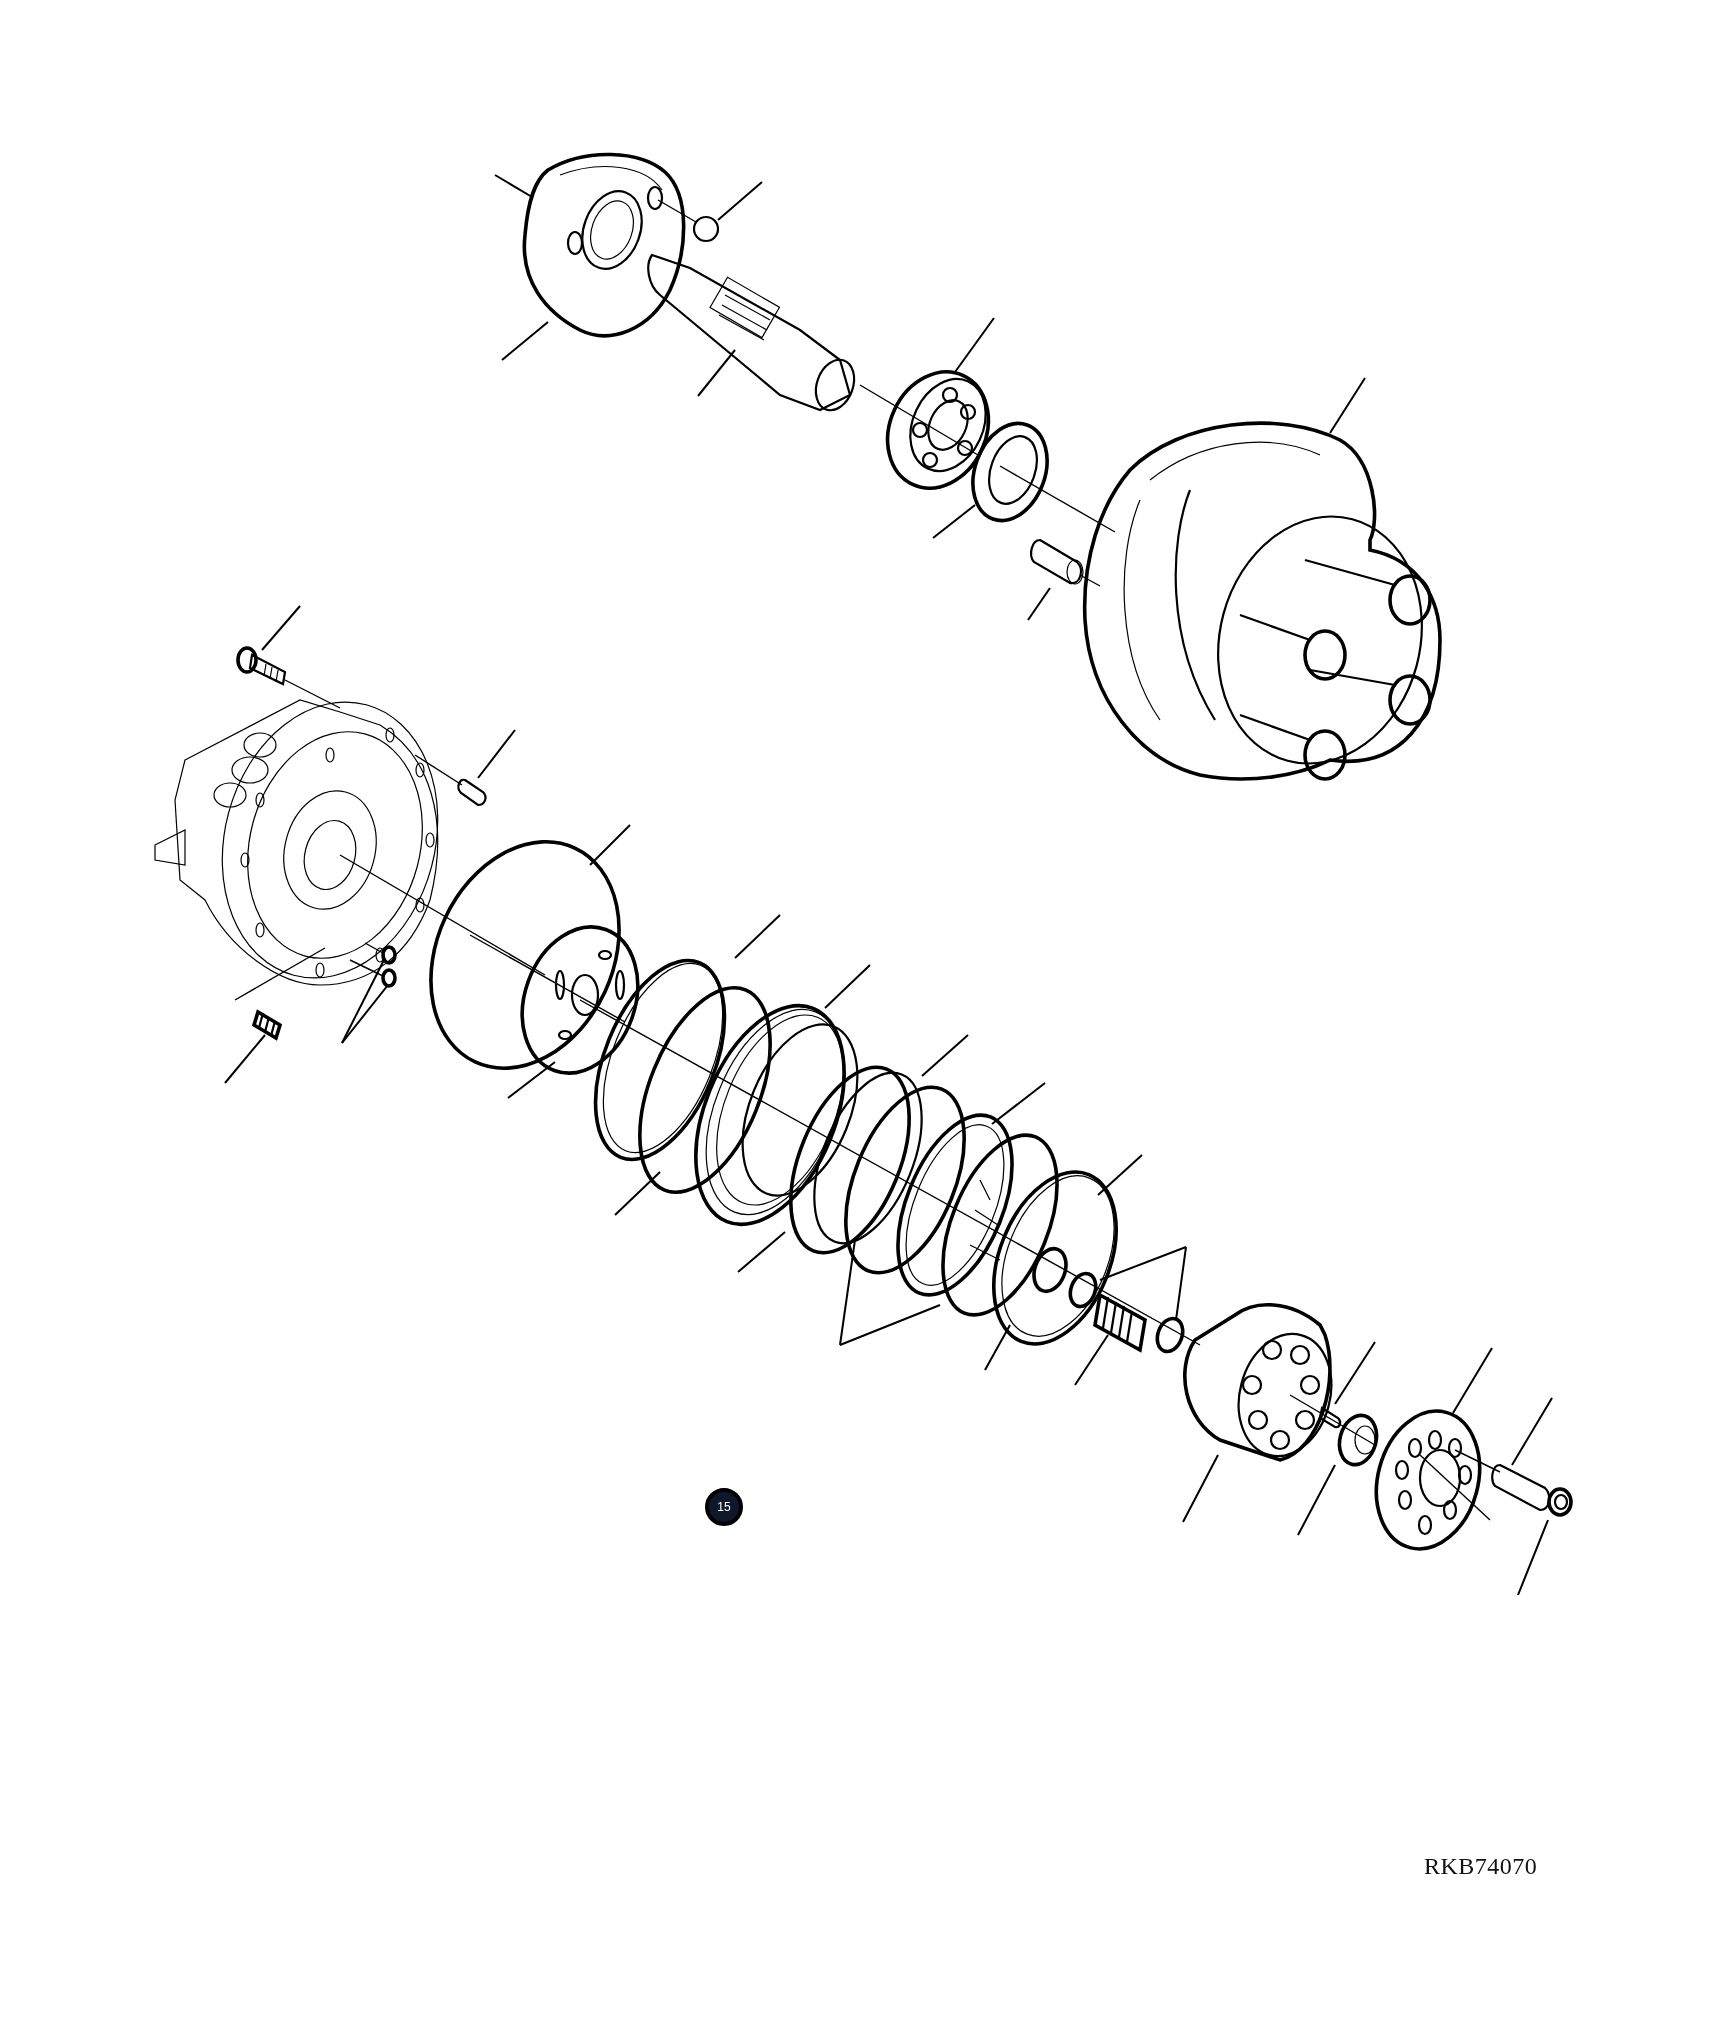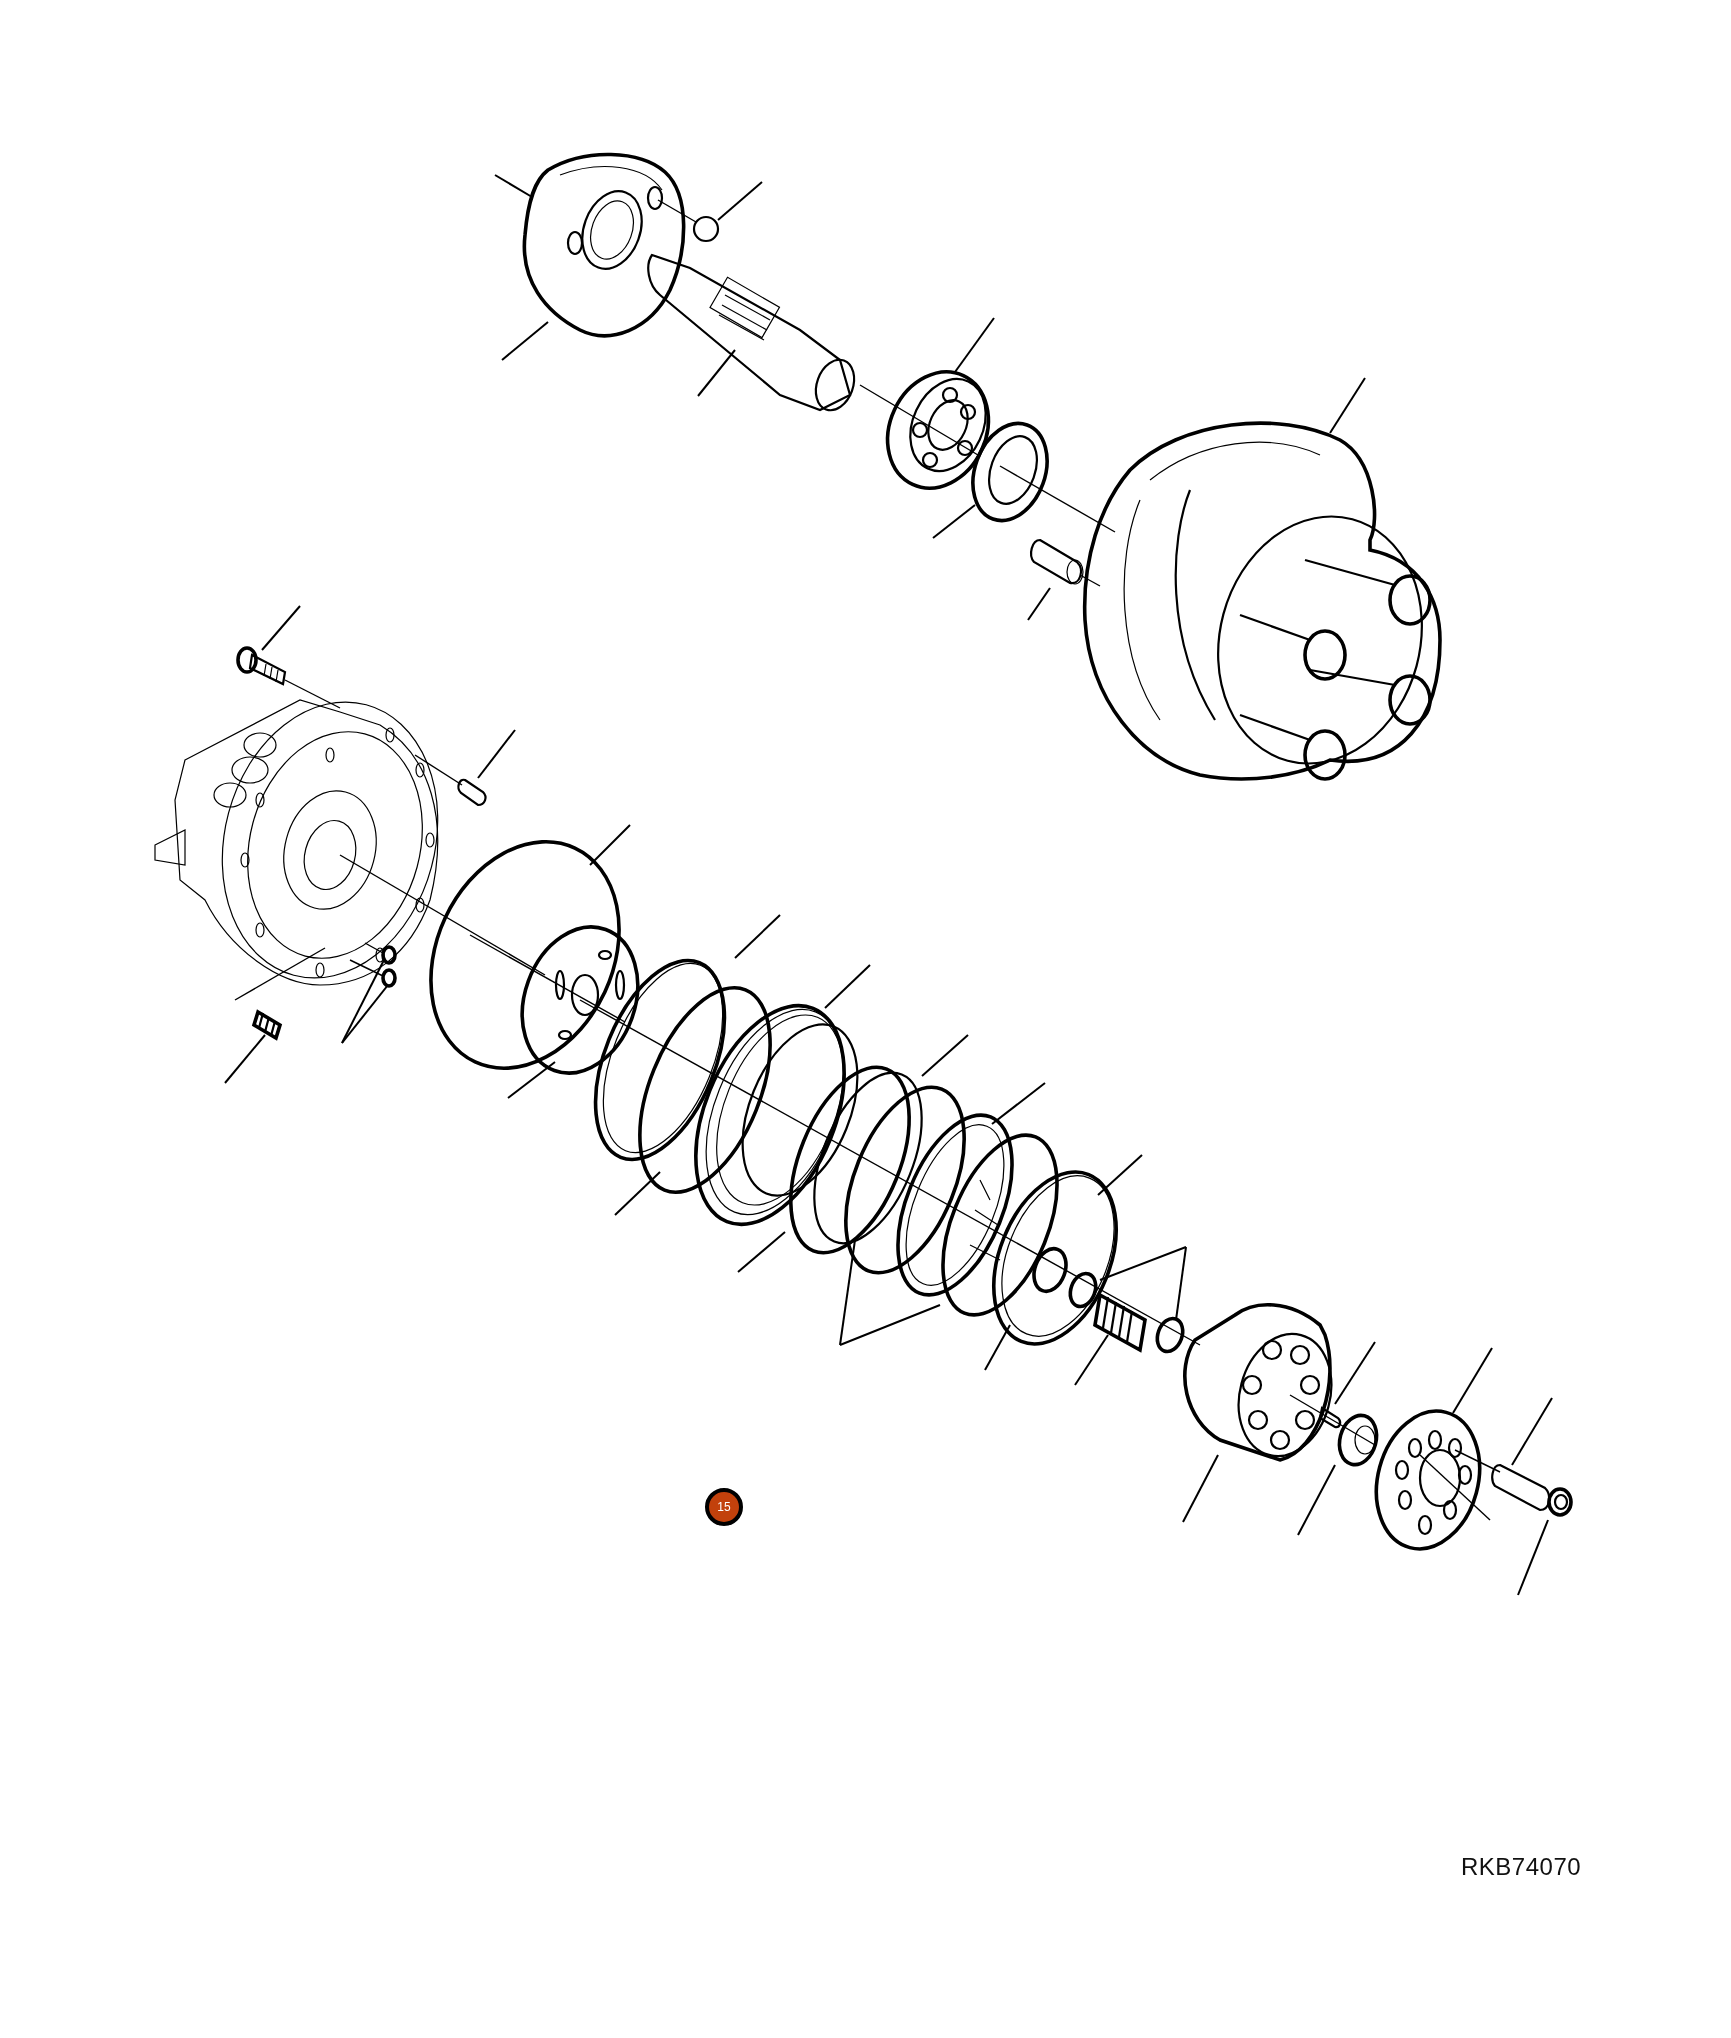--- a/index.html
+++ b/index.html
@@ -1,22 +1,22 @@
 <!DOCTYPE html>
 <html><head>
 <meta charset="utf-8">
 <style>
   html, body { margin: 0; padding: 0; background: #ffffff; }
   body { width: 1731px; height: 2038px; position: relative; overflow: hidden;
          font-family: "Liberation Sans", sans-serif; }
   #diagram { position: absolute; left: 0; top: 0; width: 1731px; height: 2038px; }
-  .ref-code { position: absolute; left: 1461px; top: 1853px; font-size: 24px; color: #111;
-              font-family: Liberation Sans, sans-serif; letter-spacing: 0.5px; }
+  .ref-code { position: absolute; left: 1424px; top: 1853px; font-size: 24px; color: #111;
+              font-family: Liberation Serif, serif; letter-spacing: 0.5px; }
   .hotspot { position: absolute; left: 705px; top: 1488px; width: 38px; height: 38px;
-             border-radius: 50%; background: #c2410c; border: 4px solid #000;
+             border-radius: 50%; background: #0f172a; border: 4px solid #000;
              box-sizing: border-box; color: #fff; font-size: 12px;
              display: flex; align-items: center; justify-content: center; cursor: pointer; }
   .thin { stroke: #000; stroke-width: 1.2; fill: none; }
   .med { stroke: #000; stroke-width: 2.2; fill: none; }
   .thick { stroke: #000; stroke-width: 3.6; fill: none; }
   .leader { stroke: #000; stroke-width: 2; fill: none; }
   .axis { stroke: #000; stroke-width: 1.4; fill: none; }
 </style>
 </head>
 <body>

